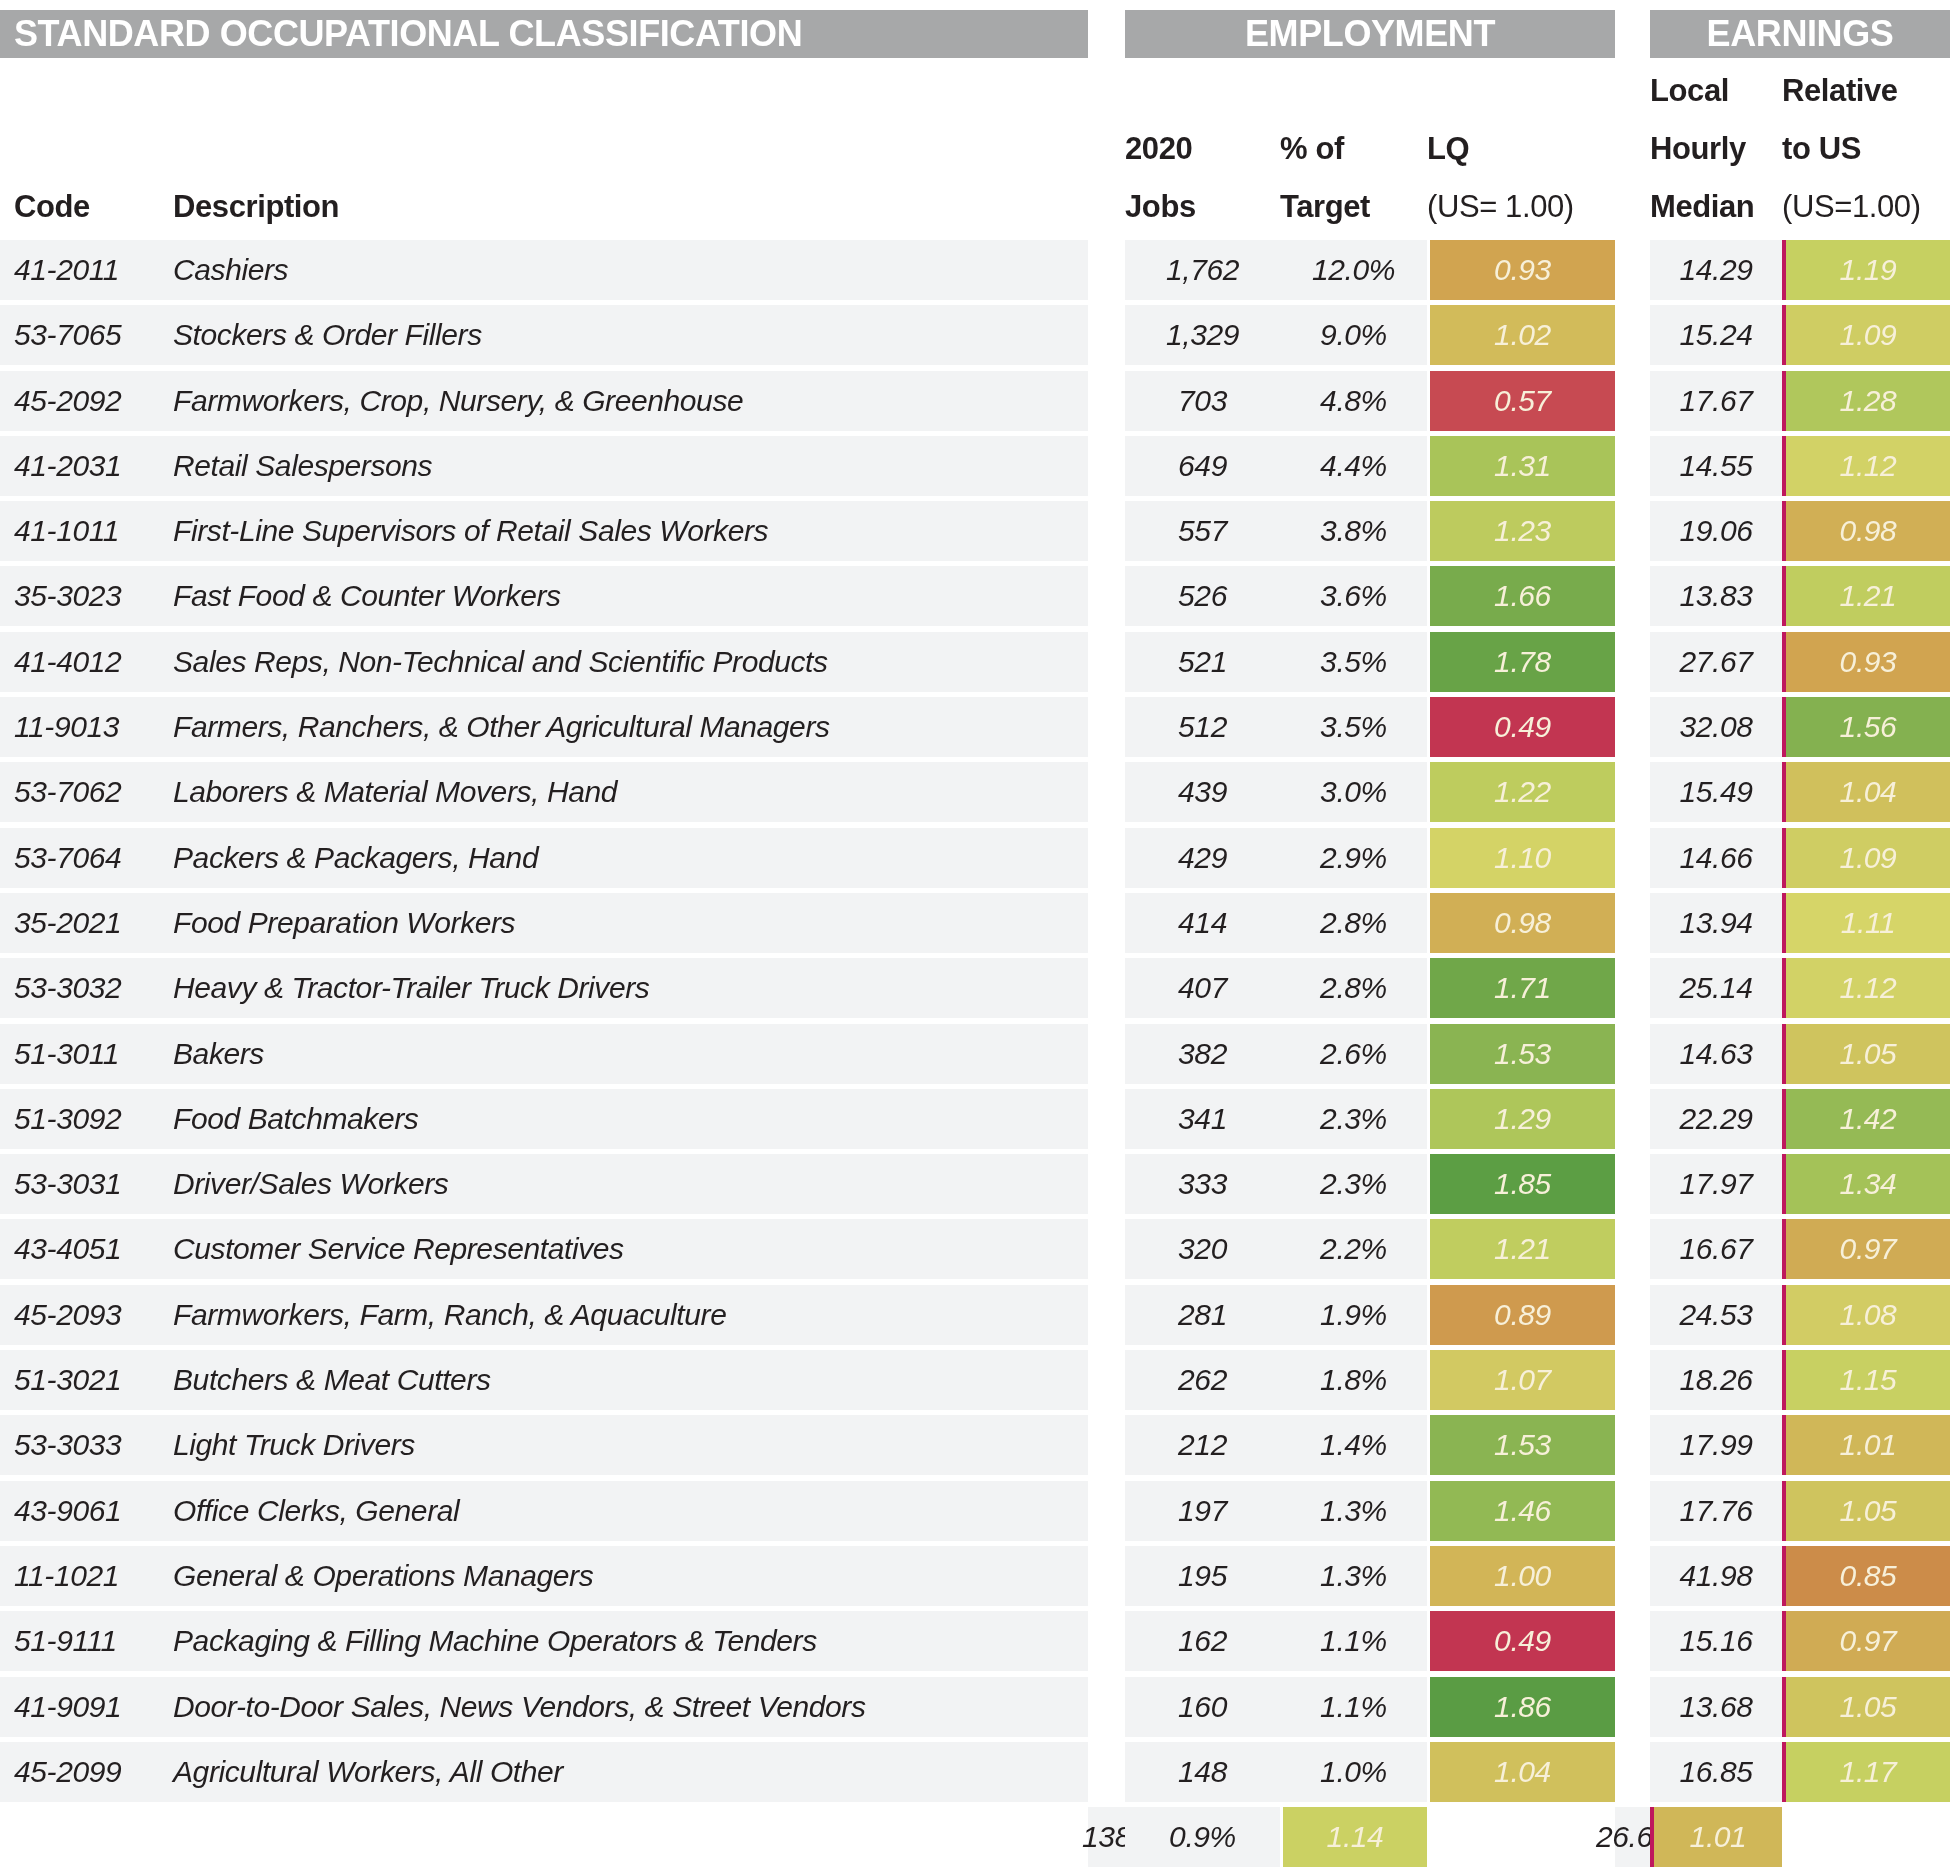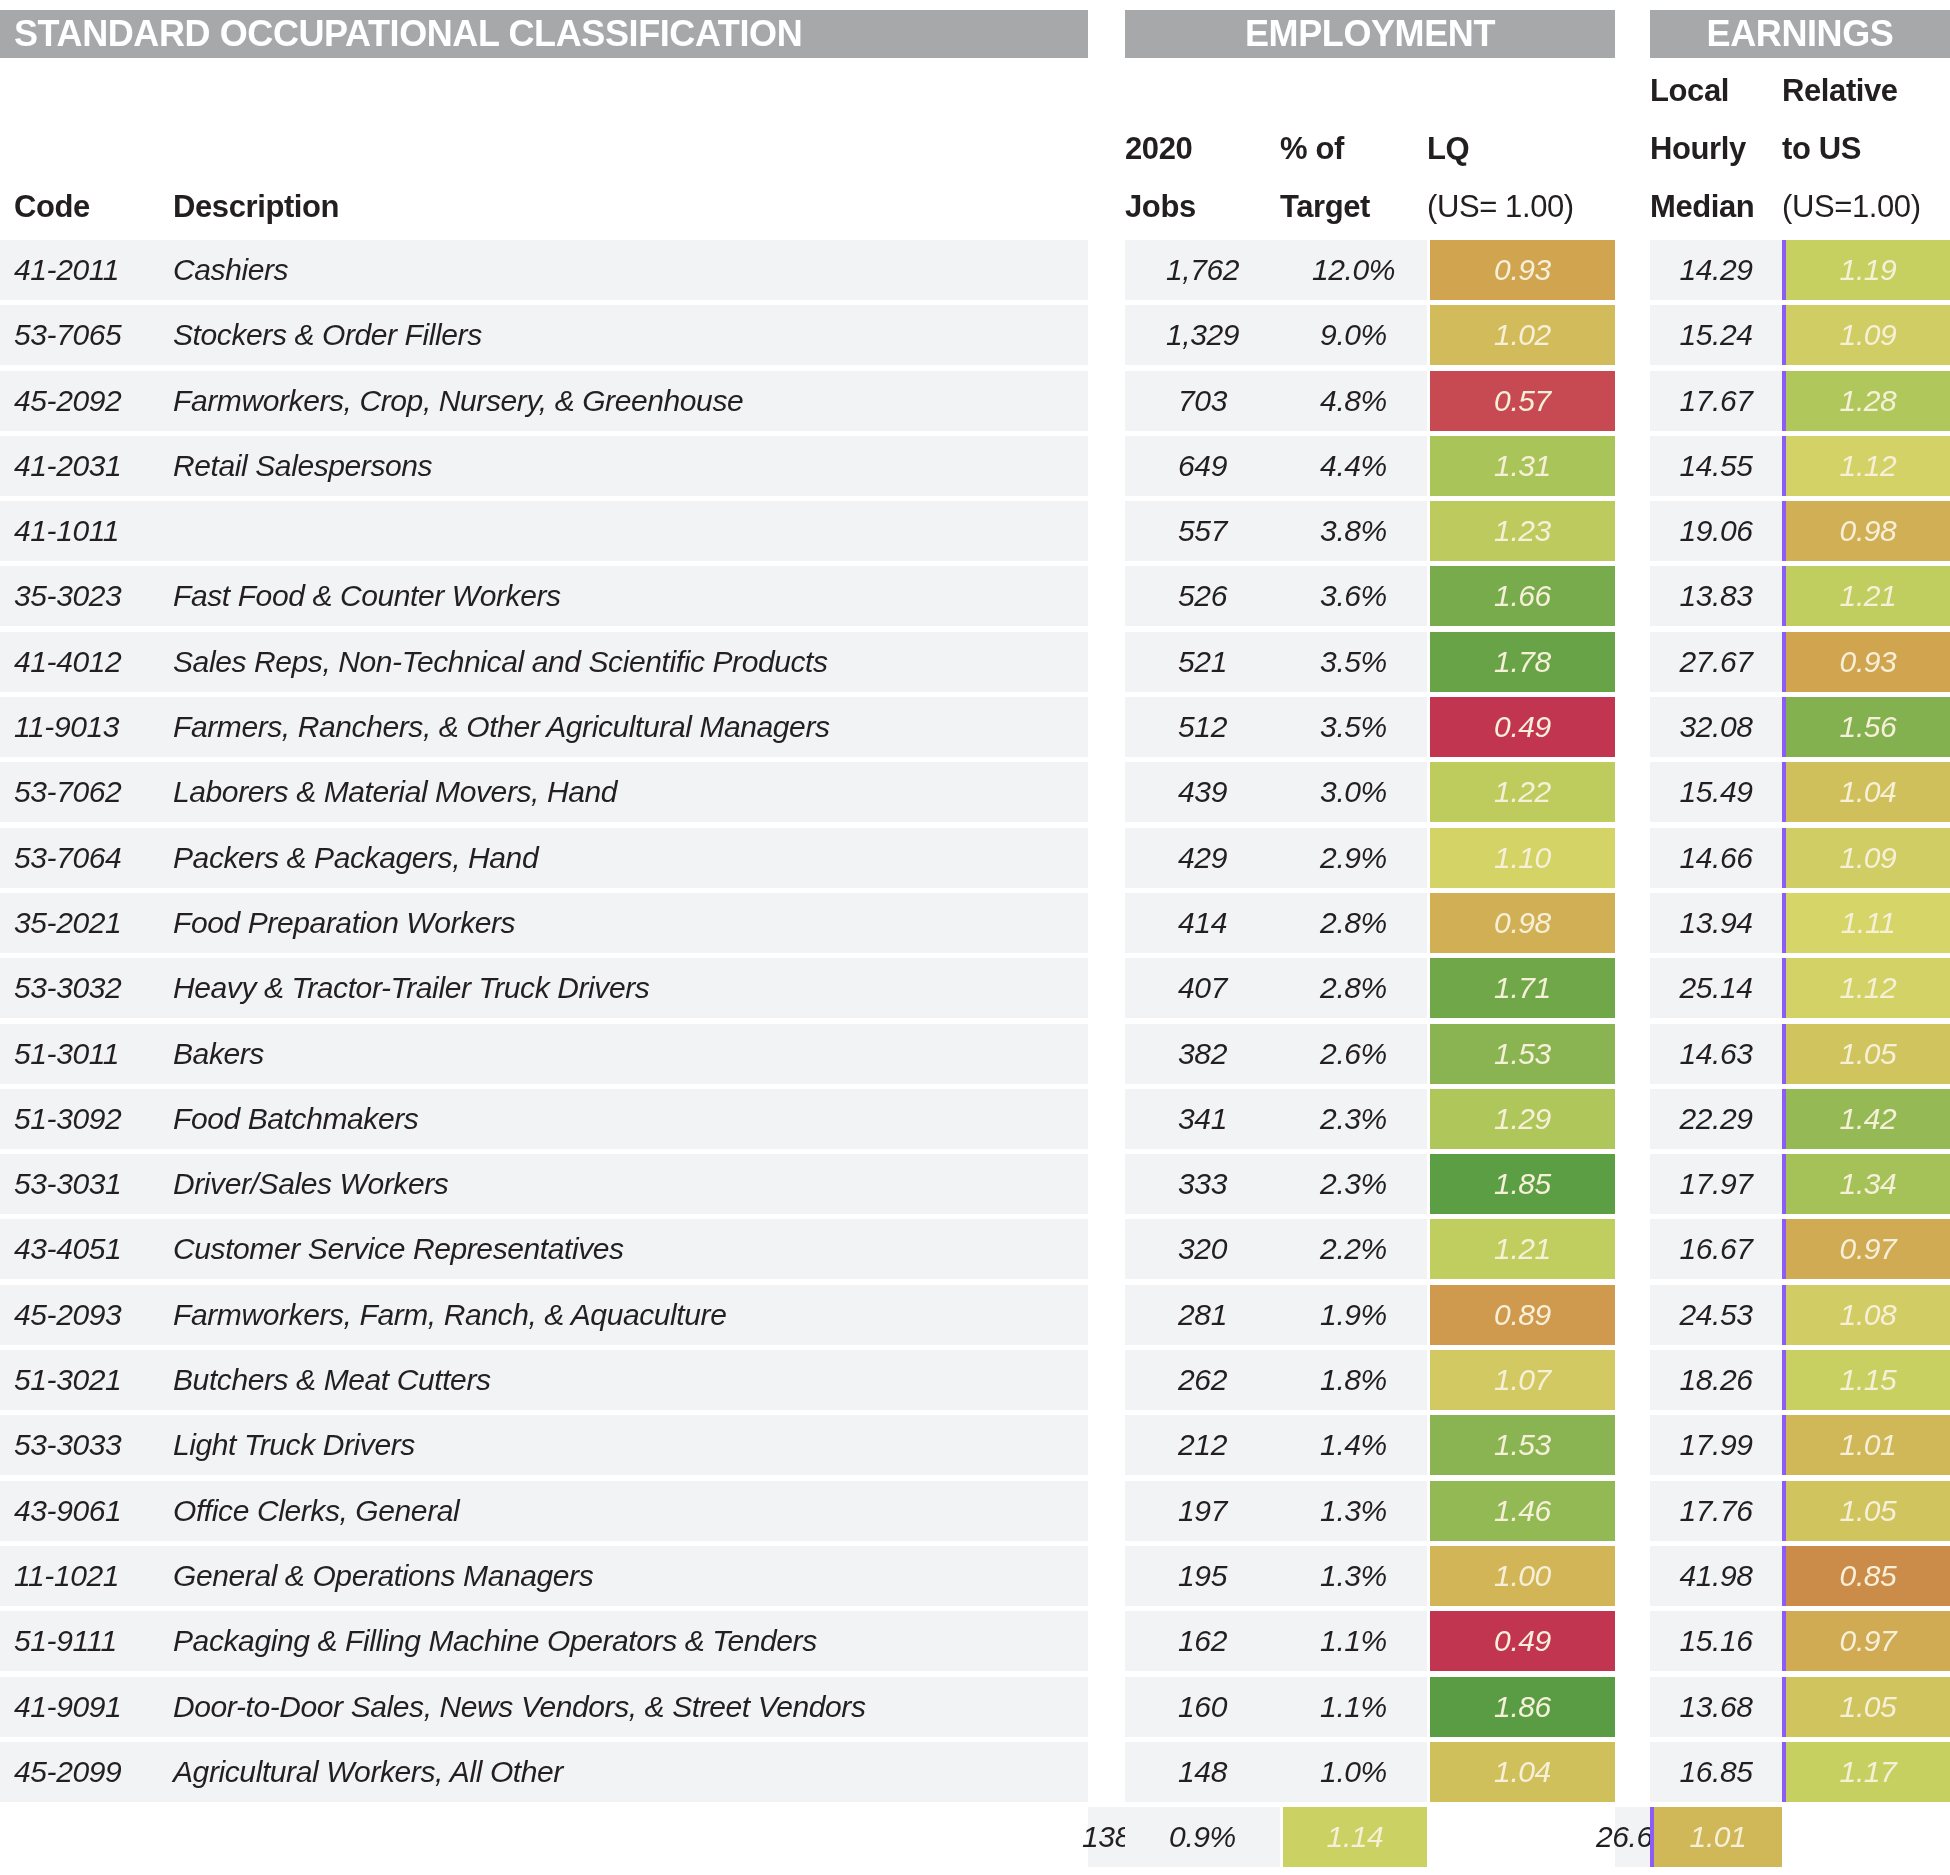--- a/index.html
+++ b/index.html
@@ -51,21 +51,21 @@
   .head-hrly { grid-column: 7; }
   .head-rel  { grid-column: 8; }
   .code-w { width: 173px; padding-left: 14px; box-sizing: border-box; }
   
   .row { height: 60px; margin-bottom: 5.3px; font-size: 30px; font-style: italic; }
   .cell { display: flex; align-items: center; justify-content: center; height: 60px; }
   .bg { background: var(--band, #f2f3f4); }
   .desc-cell { justify-content: flex-start; }
   .desc-cell .code-w { flex: none; }
   .lq-cell  { border-left: 3px solid #ffffff; color: var(--creamtext, #f7f0d9); }
-  .rel-cell { border-left: 4px solid #8b5cf6; color: var(--creamtext, #f7f0d9); }
+  .rel-cell { border-left: 4px solid #be185d; color: var(--creamtext, #f7f0d9); }
   .gapcell { background: transparent; }
 </style>
 </head>
 <body>
 
 <div class="page" style="--bar: #a7a8a9; --band: #f2f3f4; --ink: #231f20; --creamtext: #f7f0d9; --bg: #ffffff;">
 
   <div class="grid bars-row">
     <div class="bar bar-soc">STANDARD OCCUPATIONAL CLASSIFICATION</div>
     <div class="bar bar-emp">EMPLOYMENT</div>
@@ -150,20 +150,21 @@
         <div class="cell bg jobs-cell">649</div>
         <div class="cell bg pct-cell">4.4%</div>
         <div class="cell lq-cell" style="background: rgb(169, 196, 89);">1.31</div>
         <div class="cell gapcell"></div>
         <div class="cell bg hourly-cell">14.55</div>
         <div class="cell rel-cell" style="background: rgb(210, 210, 102);">1.12</div>
       </div>
       <div class="grid row">
         <div class="cell bg desc-cell">
           <div class="code-w">41-1011</div>
+          <div class="desc-text">First-Line Supervisors of Retail Sales Workers</div>
         </div>
         <div class="cell gapcell"></div>
         <div class="cell bg jobs-cell">557</div>
         <div class="cell bg pct-cell">3.8%</div>
         <div class="cell lq-cell" style="background: rgb(189, 203, 94);">1.23</div>
         <div class="cell gapcell"></div>
         <div class="cell bg hourly-cell">19.06</div>
         <div class="cell rel-cell" style="background: rgb(209, 175, 85);">0.98</div>
       </div>
       <div class="grid row">

